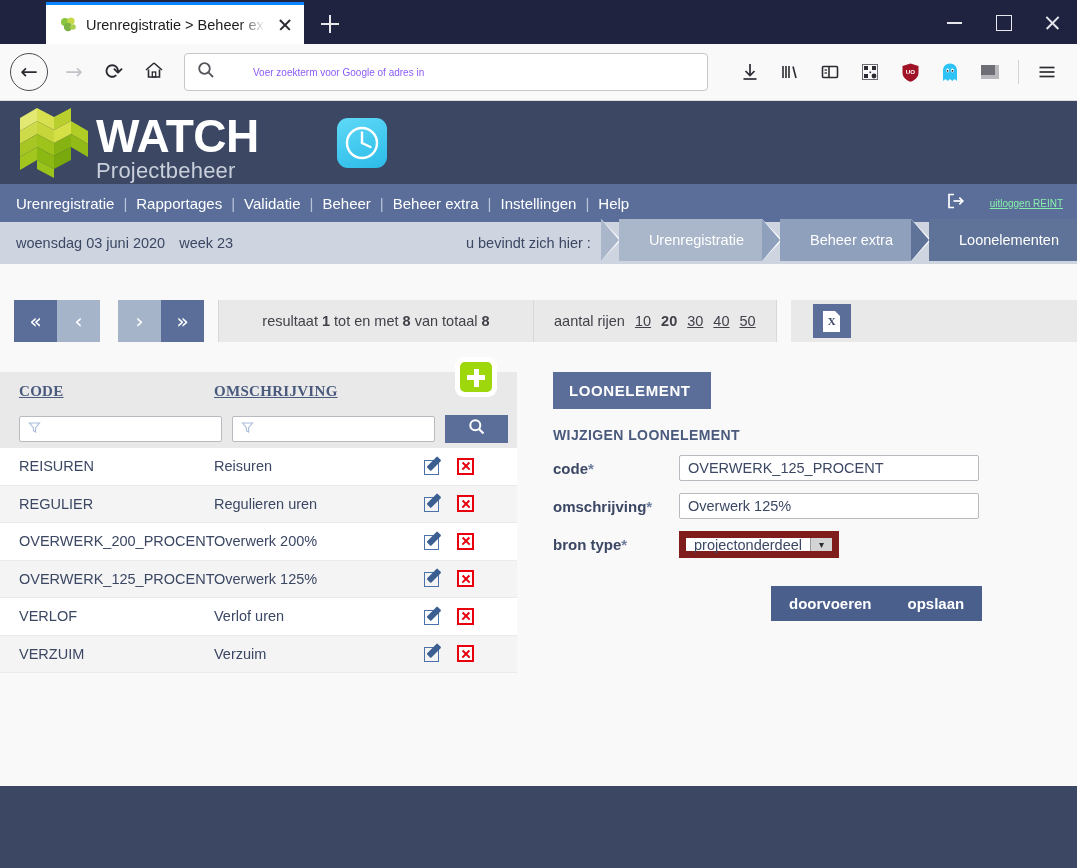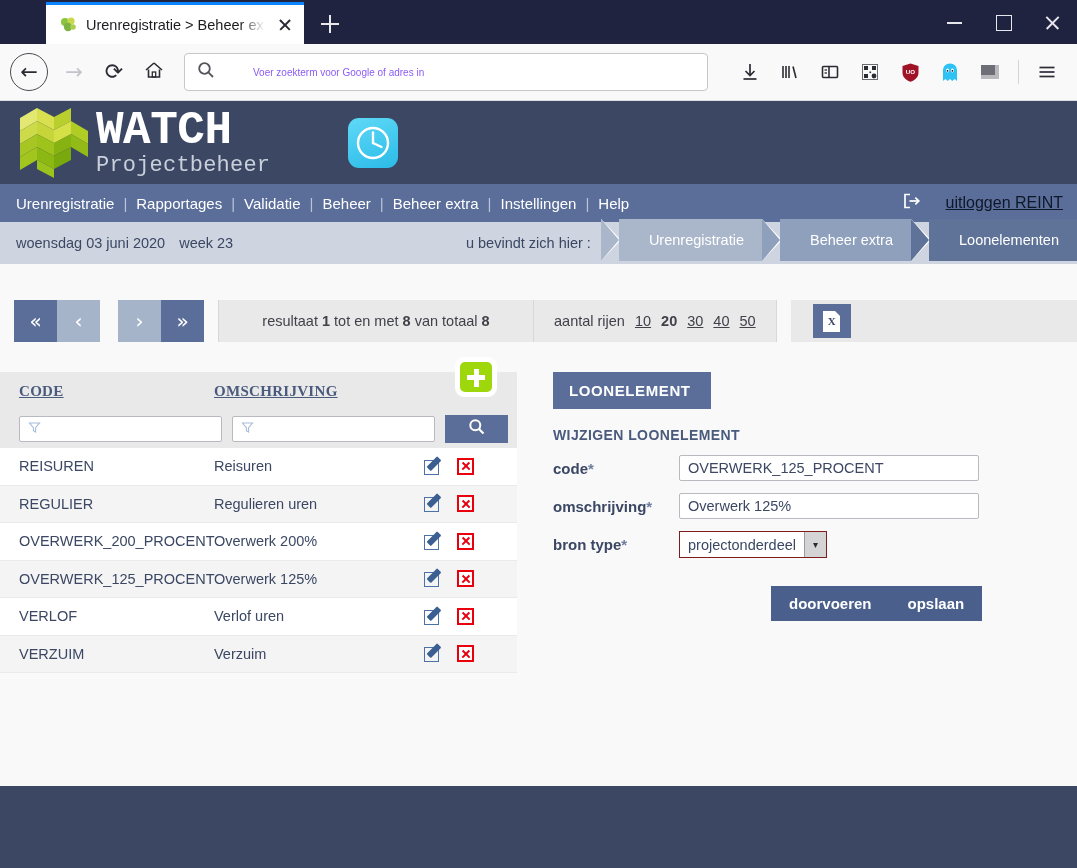--- a/index.html
+++ b/index.html
@@ -82,39 +82,39 @@
   .tbi { width: 40px; height: 40px; position:relative; display:flex; align-items:center; justify-content:center; flex:none;}
   .tb-sep { width:1px; height:24px; background:#d4d4d8; margin: 0 8px; }
 
   
   .page { flex: 1; background:#f9f9fa; overflow:hidden; display:flex; flex-direction:column; }
 
   .app-header {
     height: 83px; background:#3b4763; display:flex; align-items:center; flex:none;
     padding-left: 6px;
   }
-  .logo-block { display:flex; align-items:center; gap: 4px; font-family: Liberation Mono, monospace; }
+  .logo-block { display:flex; align-items:flex-end; gap: 4px; }
   .logo-mark { width: 86px; height: 78px; position: relative; flex:none; }
   .logo-text { display:flex; flex-direction:column; line-height:1; }
   .logo-watch { font-size: 46px; font-weight: bold; color:#ffffff; letter-spacing:-0.5px; }
   .logo-sub { font-size: 22px; color:#c9cfdb; margin-top:1px; letter-spacing:0.2px;}
   .clock-icon {
     width: 50px; height: 50px; border-radius: 11px; margin-left: 78px; flex:none;
     background: linear-gradient(160deg,#5fd9f7 0%, #2bbbe8 100%);
     display:flex; align-items:center; justify-content:center; position:relative;
   }
 
   .nav-main {
     height: 38px; background:#5b6e99; display:flex; align-items:center; flex:none;
     padding: 0 14px 0 16px; position:relative;
   }
   .nav-item { font-size: 15px; color:#ffffff; }
   .nav-sep { color:#b9c4da; font-size:15px; margin:0 9px; }
   .logout { margin-left:auto; display:flex; align-items:center; gap:6px; }
-  .logout-text { font-size:16px; color:#0f172a; text-decoration: underline; margin-left: 19px; }
+  .logout-text { font-size:10px; color:#86efac; text-decoration: underline; margin-left: 19px; }
 
   .breadcrumb-bar { height: 42px; background:#ced5e0; display:flex; align-items:center; flex:none; position:relative; }
   .bc-date { font-size: 14.5px; color:#3b4763; padding-left: 16px; }
   .bc-week { font-size: 14.5px; color:#3b4763; margin-left: 14px; }
   .bc-right { margin-left:auto; display:flex; align-items:stretch; height:48px; }
   .bc-hint { font-size:14.5px; color:#3b4763; display:flex; align-items:center; padding-right:10px; }
   .bc-seg {
     display:flex; align-items:center; position:relative; padding: 0 18px 0 30px;
     font-size: 14.5px; color:#ffffff; height:42px;
   }
@@ -232,21 +232,21 @@
   }
   .frow { display:flex; align-items:center; margin-top: 12px; }
   .flabel { width: 126px; font-size:15px; font-weight:bold; color:#3b4763; }
   .flabel .req { color:#6d7d9e; font-weight:bold; }
   .finput {
     height: 26px; border:1px solid #b9b9c0; border-radius:2px; background:#ffffff;
     display:flex; align-items:center; padding: 0 8px; font-size:14.5px; color:#3b4763;
   }
   .finput.w1 { width: 300px; }
   .fselect {
-    height: 27px; border:1px solid #7f1d1d; background:#ffffff; display:flex; align-items:stretch;
+    height: 27px; border:7px solid #7f1d1d; background:#ffffff; display:flex; align-items:stretch;
   }
   .fselect-val { display:flex; align-items:center; padding: 0 8px; font-size:14.5px; color:#3b4763; }
   .fselect-arrow {
     width: 22px; background:#d4d4d4; border-left:1px solid #9a9aa2;
     display:flex; align-items:center; justify-content:center; font-size:10px; color:#2b2b33;
     font-family:"DejaVu Sans", sans-serif;
   }
   .form-buttons { display:flex; margin-top: 28px; margin-left: 218px; }
   .fbtn {
     background:#4a5f8c; color:#ffffff; font-size:15px; font-weight:bold;

